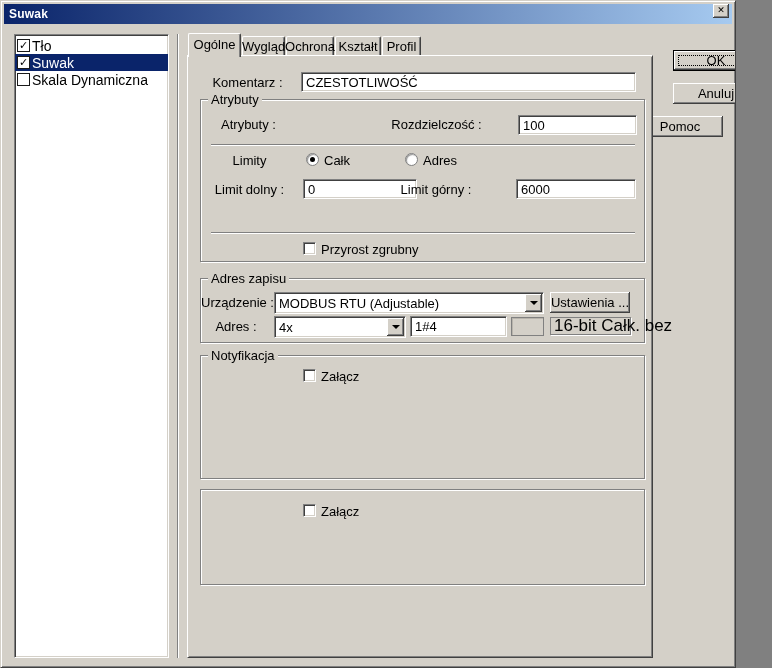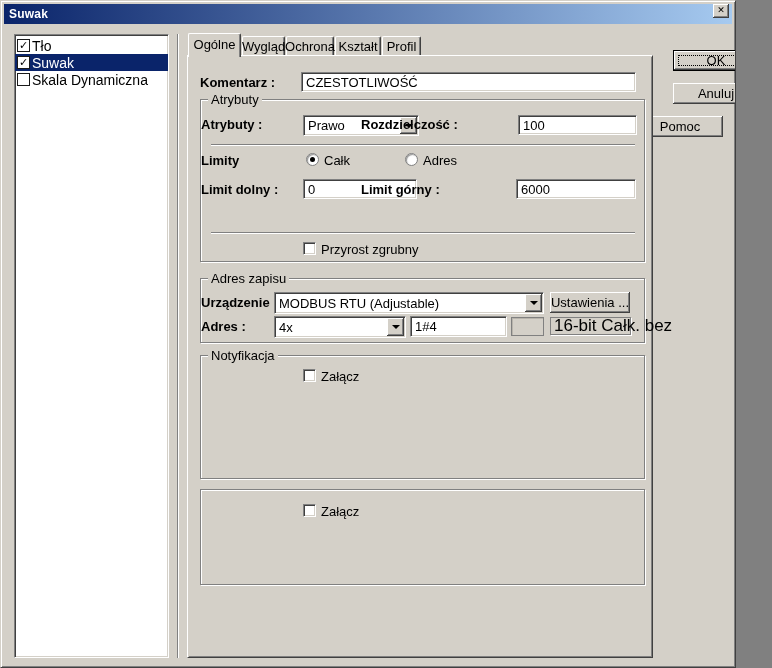--- a/index.html
+++ b/index.html
@@ -54,21 +54,21 @@
   .tab.active { top: 32px; height: 24px; z-index: 4; padding-bottom: 3px; }
 
   
   .panel {
     position: absolute; left: 186px; top: 54px; width: 466px; height: 603px;
     background: #d4d0c8; border: 1px solid; border-color: #fff #404040 #404040 #fff;
     box-shadow: inset 1px 1px 0 #d4d0c8, inset -1px -1px 0 #808080; z-index: 3;
   }
 
   .label { position: absolute; height: 16px; line-height: 16px; white-space: nowrap; }
-  .r { text-align: left; font-weight: bold; }
+  .r { text-align: center; }
 
   input.field {
     position: absolute; background: #fff; border: 1px solid; border-color: #808080 #fff #fff #808080;
     box-shadow: inset 1px 1px 0 #404040, inset -1px -1px 0 #d4d0c8;
     font-family: "Liberation Sans", "DejaVu Sans", sans-serif; font-size: 13px;
     padding: 1px 4px; color: #000; outline: none;
   }
 
   .combo {
     position: absolute; background: #fff; border: 1px solid; border-color: #808080 #fff #fff #808080;
@@ -175,26 +175,20 @@
 
   <div class="panel">
 
     <div class="label r" style="left:12px;top:19px;width:95px;">Komentarz :</div>
     <input class="field" style="left: 113px; top: 16px; width: 335px; height: 20px;" value="CZESTOTLIWOŚĆ">
 
     <div class="groupbox" style="left:12px;top:43px;width:445px;height:163px;">
       <span class="gtitle">Atrybuty</span>
 
       <div class="label r" style="left:0;top:17px;width:95px;">Atrybuty :</div>
-      <div class="combo" style="left:102px;top:15px;width:116px;height:21px;">
-        <span>Prawo</span>
-        <span class="arrow-btn">
-            <span class="tri"></span>
-          </span>
-      </div>
       <div class="label r" style="left:160px;top:17px;width:151px;">Rozdzielczość :</div>
       <input class="field" style="left: 317px; top: 15px; width: 119px; height: 20px;" value="100">
 
       <div class="hsep" style="left:10px;top:44px;width:424px;"></div>
 
       <div class="label r" style="left:0;top:53px;width:97px;">Limity</div>
       <span class="radio" style="left:105px;top:53px;">
           <span class="dot"></span>
         </span>
       <div class="label" style="left:123px;top:53px;">Całk</div>

